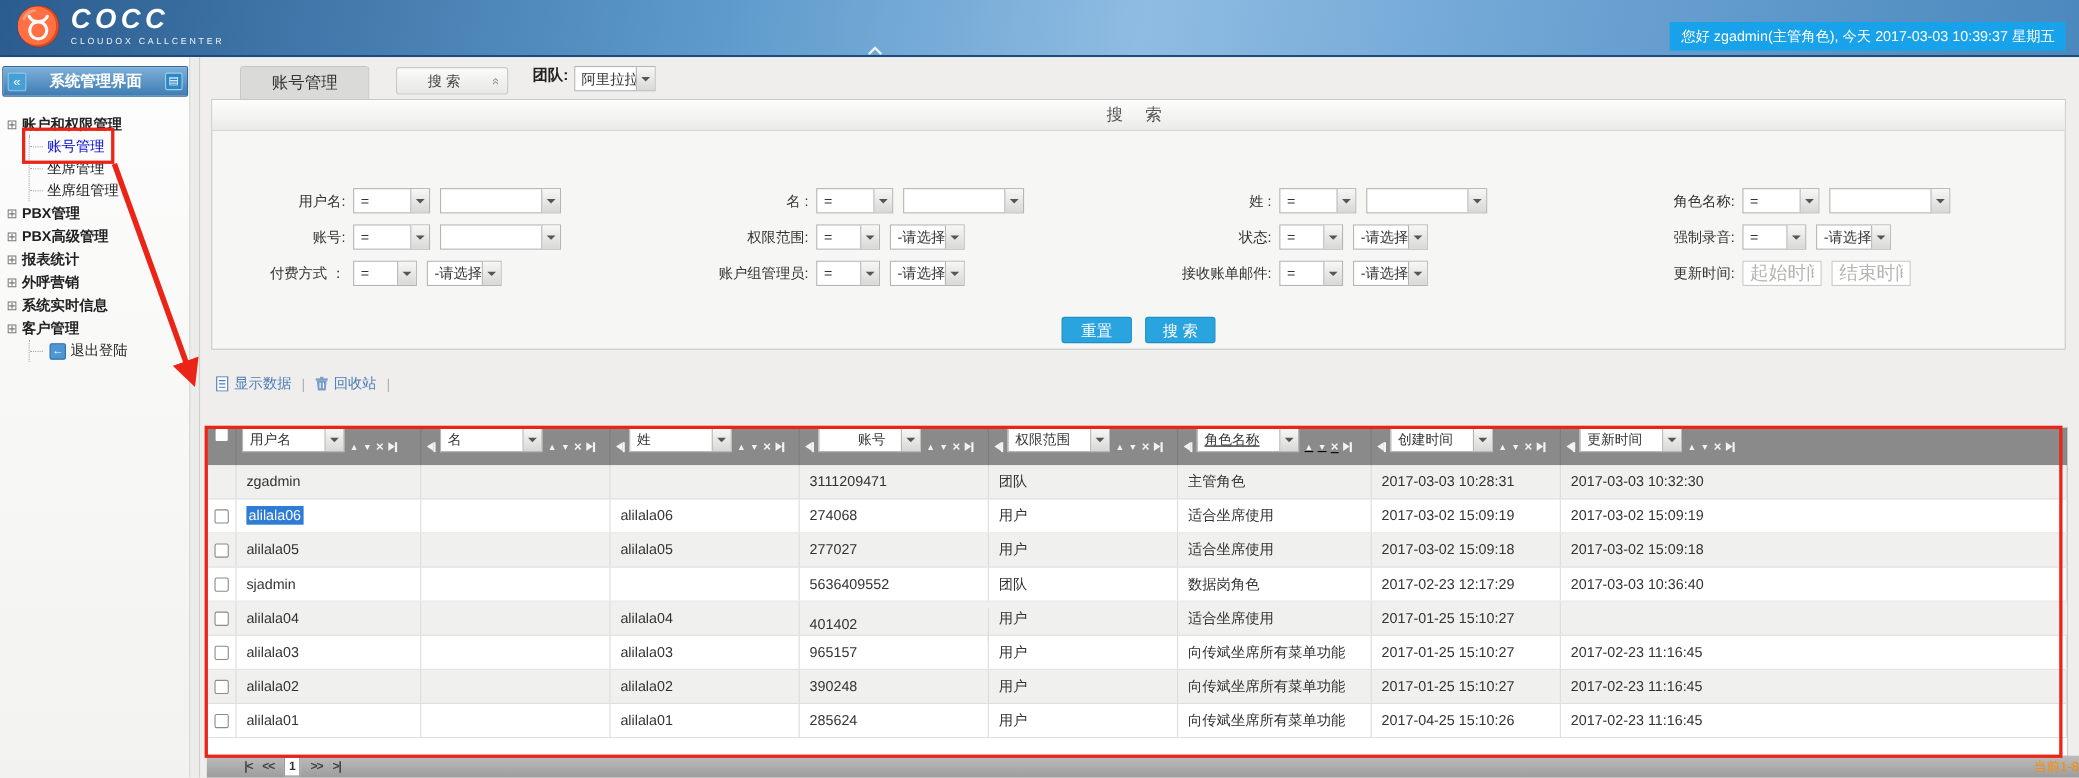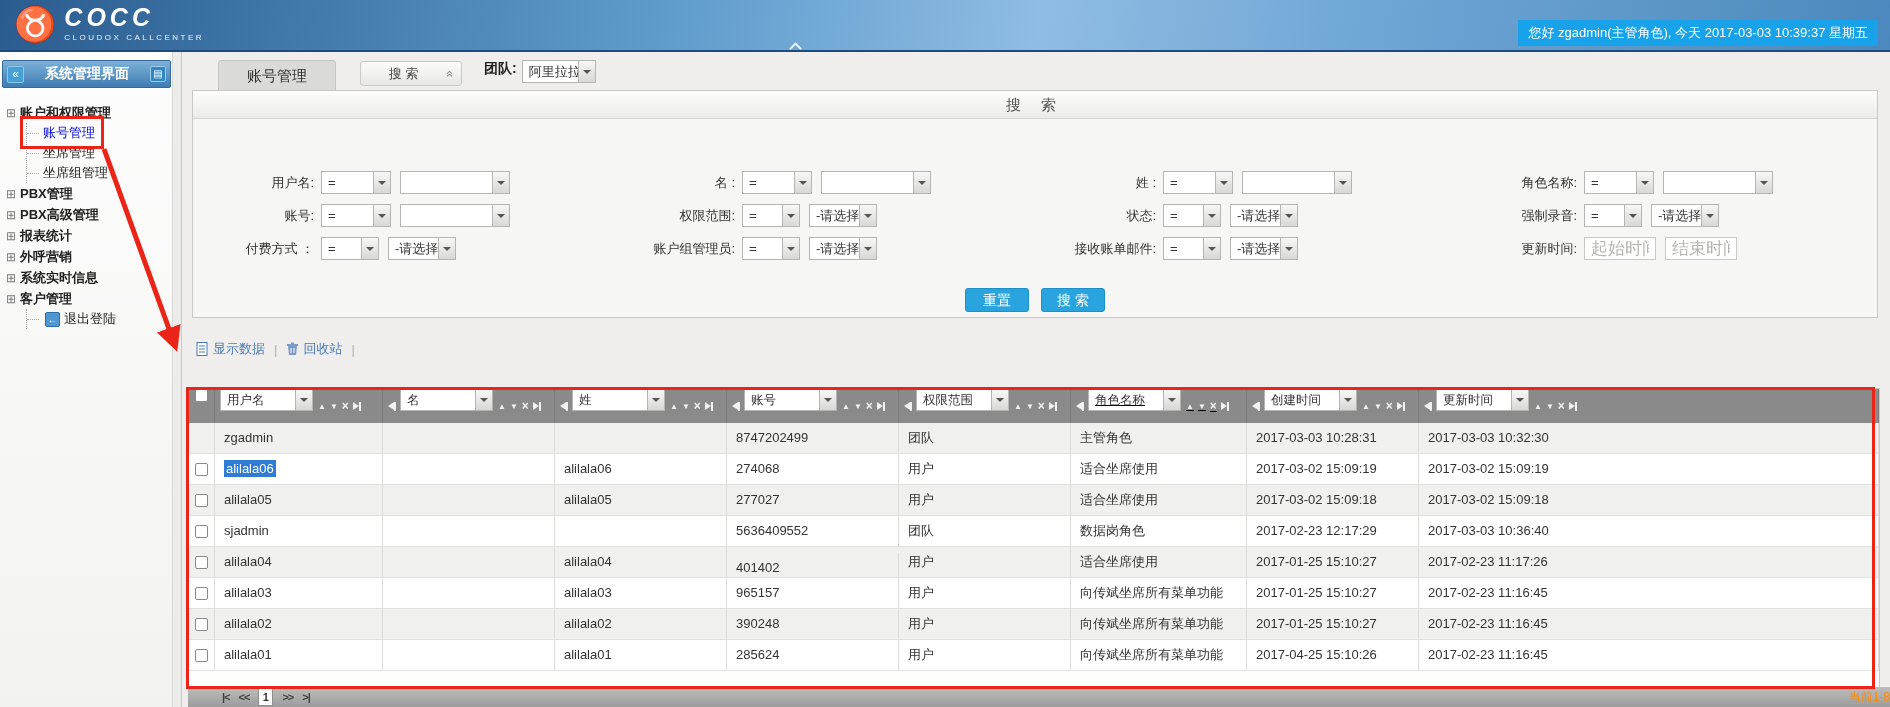--- a/index.html
+++ b/index.html
@@ -520,21 +520,21 @@
               <span class="tri-r"></span>
               <span class="bar"></span>
             </span>
           </span>
         </div>
         <div class="th" style="width: 172px;">
           <span class="mov mov-l">
             <span class="tri-l"></span>
             <span class="bar"></span>
           </span>
-          <span class="sel hsel" style="width: 93px;">
+          <span class="sel hsel" style="width: 93px; padding-left: 29px;">
             <span class="txt">账号</span>
             <span class="arr">
               <span class="caret"></span>
             </span>
           </span>
           <span class="icon-cluster">
             <span class="s-asc">▲</span>
             <span class="s-desc">▼</span>
             <span class="s-x">×</span>
             <span class="mov">
@@ -627,21 +627,21 @@
             </span>
           </span>
         </div>
       </div>
     <div id="tbody">
         <div class="trow odd">
           <div class="td td-check" style="border-right: 1px solid rgb(220, 220, 218);"></div>
           <div class="td" style="width: 168px;">zgadmin</div>
           <div class="td" style="width: 172px;"></div>
           <div class="td" style="width: 172px;"></div>
-          <div class="td" style="width: 172px;">8747202499</div>
+          <div class="td" style="width: 172px;">3111209471</div>
           <div class="td" style="width: 172px;">团队</div>
           <div class="td" style="width: 176px;">主管角色</div>
           <div class="td" style="width: 172px;">2017-03-03 10:28:31</div>
           <div class="td" style="flex: 1 1 0%;">2017-03-03 10:32:30</div>
         </div>
         <div class="trow">
           <div class="td td-check" style="border-right: 1px solid rgb(220, 220, 218);">
             <span class="checkbox"></span>
           </div>
           <div class="td" style="width: 168px;"><span class="hl">alilala06</span></div>
@@ -683,21 +683,20 @@
           <div class="td td-check" style="border-right: 1px solid rgb(220, 220, 218);">
             <span class="checkbox"></span>
           </div>
           <div class="td" style="width: 168px;">alilala04</div>
           <div class="td" style="width: 172px;"></div>
           <div class="td" style="width: 172px;">alilala04</div>
           <div class="td" style="width: 172px; margin-top: 12px;">401402</div>
           <div class="td" style="width: 172px;">用户</div>
           <div class="td" style="width: 176px;">适合坐席使用</div>
           <div class="td" style="width: 172px;">2017-01-25 15:10:27</div>
-          <div class="td" style="flex: 1 1 0%;">2017-02-23 11:17:26</div>
         </div>
         <div class="trow">
           <div class="td td-check" style="border-right: 1px solid rgb(220, 220, 218);">
             <span class="checkbox"></span>
           </div>
           <div class="td" style="width: 168px;">alilala03</div>
           <div class="td" style="width: 172px;"></div>
           <div class="td" style="width: 172px;">alilala03</div>
           <div class="td" style="width: 172px;">965157</div>
           <div class="td" style="width: 172px;">用户</div>

